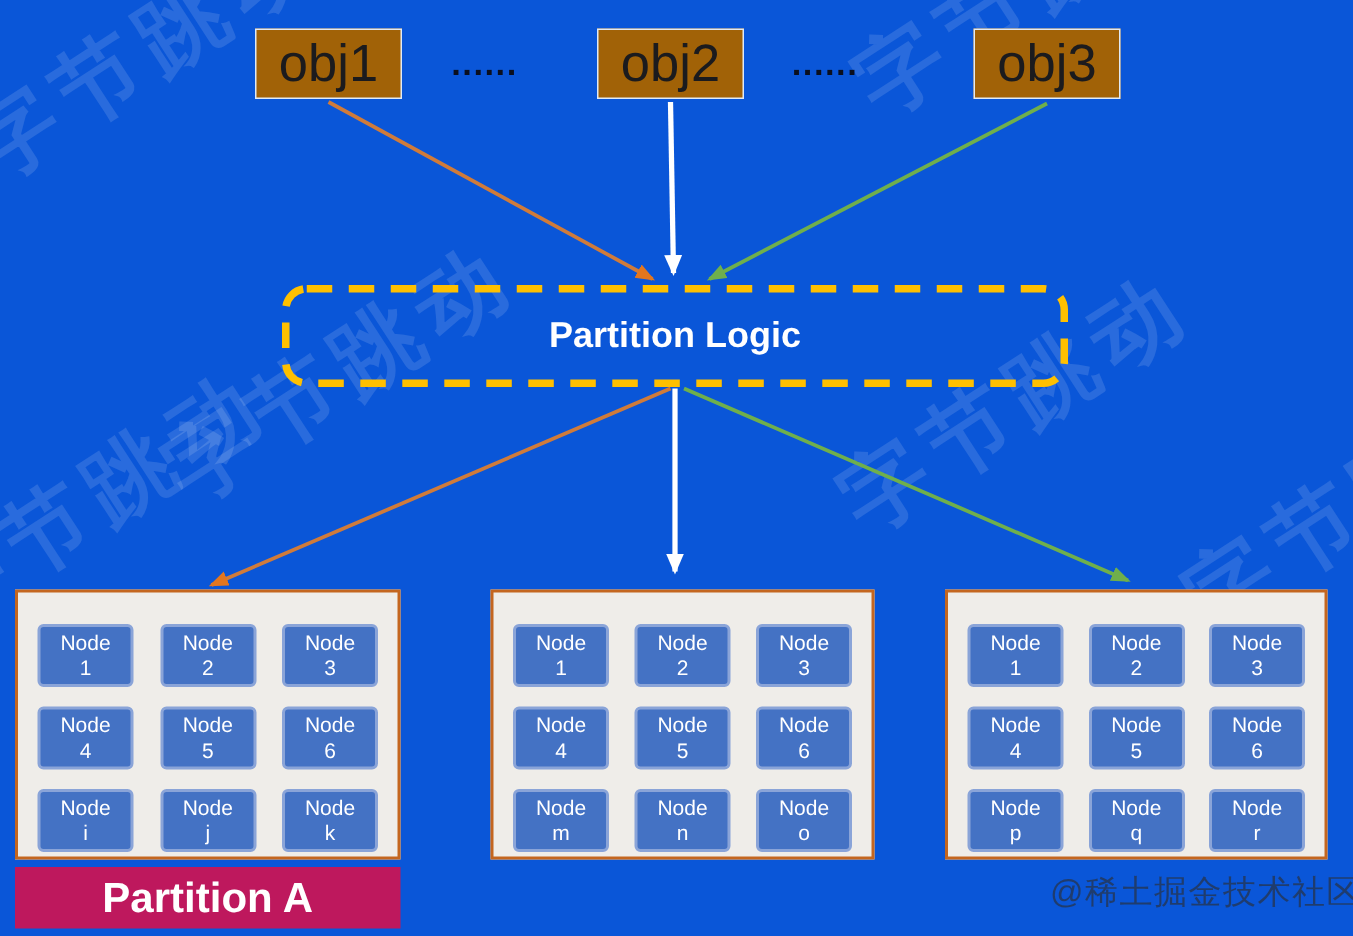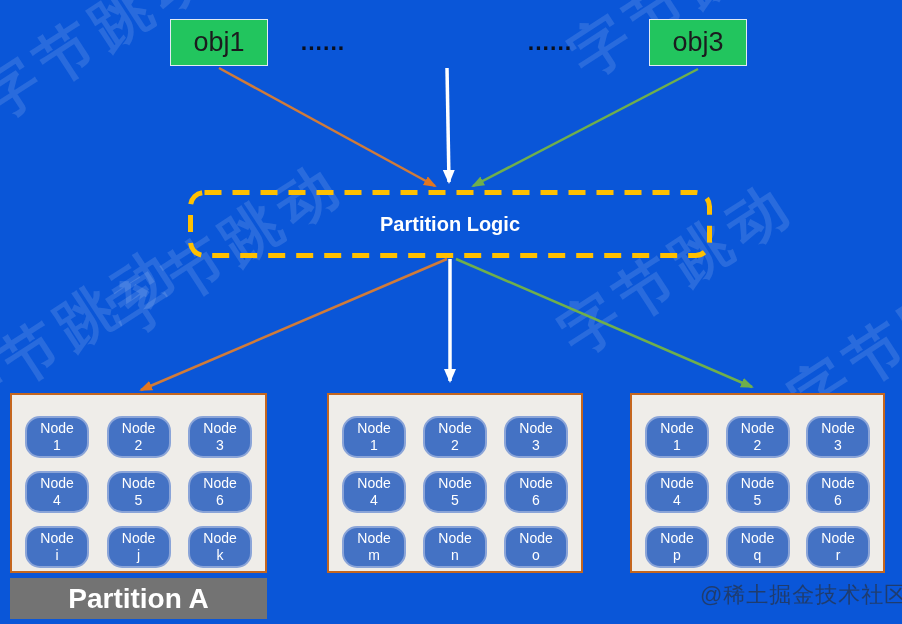--- a/index.html
+++ b/index.html
@@ -22,55 +22,55 @@
   .wm-credit{
     position:absolute;left:700px;top:580px;
     font-size:22px;color:rgba(45,45,45,0.62);
     letter-spacing:1px;z-index:8;white-space:nowrap;
   }
   
   svg.overlay{position:absolute;left:0;top:0;z-index:2;}
   
   .obj{
     position:absolute;top:19px;width:98px;height:47px;
-    background:#22c55e;border:1px solid #E2EAF4;
+    background:#a16207;border:1px solid #E2EAF4;
     box-sizing:border-box;
     display:flex;align-items:center;justify-content:center;
-    font-size:27px;color:#1B1B1E;z-index:3;
+    font-size:35px;color:#1B1B1E;z-index:3;
   }
   .dots{
     position:absolute;top:29px;width:60px;height:30px;
     font-size:23px;font-weight:bold;color:#0A0F1E;
     letter-spacing:1px;z-index:3;text-align:center;
   }
   
   .logic-label{
     position:absolute;left:188px;top:190px;width:524px;height:68px;
     display:flex;align-items:center;justify-content:center;
-    font-size:20px;font-weight:bold;color:#FFFFFF;z-index:3;
+    font-size:24px;font-weight:bold;color:#FFFFFF;z-index:3;
   }
   
   .pcontainer{
     position:absolute;top:393px;height:180px;
     background:#EFEDE9;border:2px solid #C4661F;
     box-sizing:border-box;z-index:3;
     display:grid;grid-template-columns:repeat(3,64px);
     justify-content:space-between;align-content:start;
     row-gap:13px;padding:21px 13px 0 13px;
   }
   .node{
     width:64px;height:42px;box-sizing:border-box;
-    background:#4472C4;border:2px solid #8AA4D8;border-radius:15px;
+    background:#4472C4;border:2px solid #8AA4D8;border-radius:4px;
     display:flex;align-items:center;justify-content:center;
     color:#FFFFFF;font-size:14px;line-height:1.25;
     text-align:center;white-space:pre-line;
   }
   .pbar{
     position:absolute;top:578px;height:41px;
-    background:#737373;z-index:4;
+    background:#be185d;z-index:4;
     display:flex;align-items:center;justify-content:center;
     font-size:28px;font-weight:bold;color:#FFFFFF;
   }
   .pa{left:10px;width:257px;}
   .pb{left:327px;width:256px;}
   .pc{left:630px;width:255px;}
 </style>
 </head>
 <body>
 
@@ -102,20 +102,21 @@
     <line x1="447" y1="68" x2="449" y2="182" stroke="#FFFFFF" stroke-width="3.5" marker-end="url(#ah-white)"></line>
     <line x1="698" y1="69" x2="473" y2="186" stroke="#6FAF4C" stroke-width="2.5" marker-end="url(#ah-green)"></line>
 
     <line x1="447" y1="259" x2="141" y2="390" stroke="#D07B3A" stroke-width="2.5" marker-end="url(#ah-orange)"></line>
     <line x1="450" y1="259" x2="450" y2="381" stroke="#FFFFFF" stroke-width="3.5" marker-end="url(#ah-white)"></line>
     <line x1="456" y1="259" x2="752" y2="387" stroke="#6FAF4C" stroke-width="2.5" marker-end="url(#ah-green)"></line>
   </svg>
 
   <div class="obj" style="left:170px;">obj1</div>
   <div class="dots" style="left:293px;">......</div>
+  <div class="obj" style="left:398px;">obj2</div>
   <div class="dots" style="left:520px;">......</div>
   <div class="obj" style="left:649px;">obj3</div>
 
   <div class="logic-label">Partition Logic</div>
 
   <div class="pcontainer pa">
     <div class="node">Node
 1</div>
     <div class="node">Node
 2</div>

